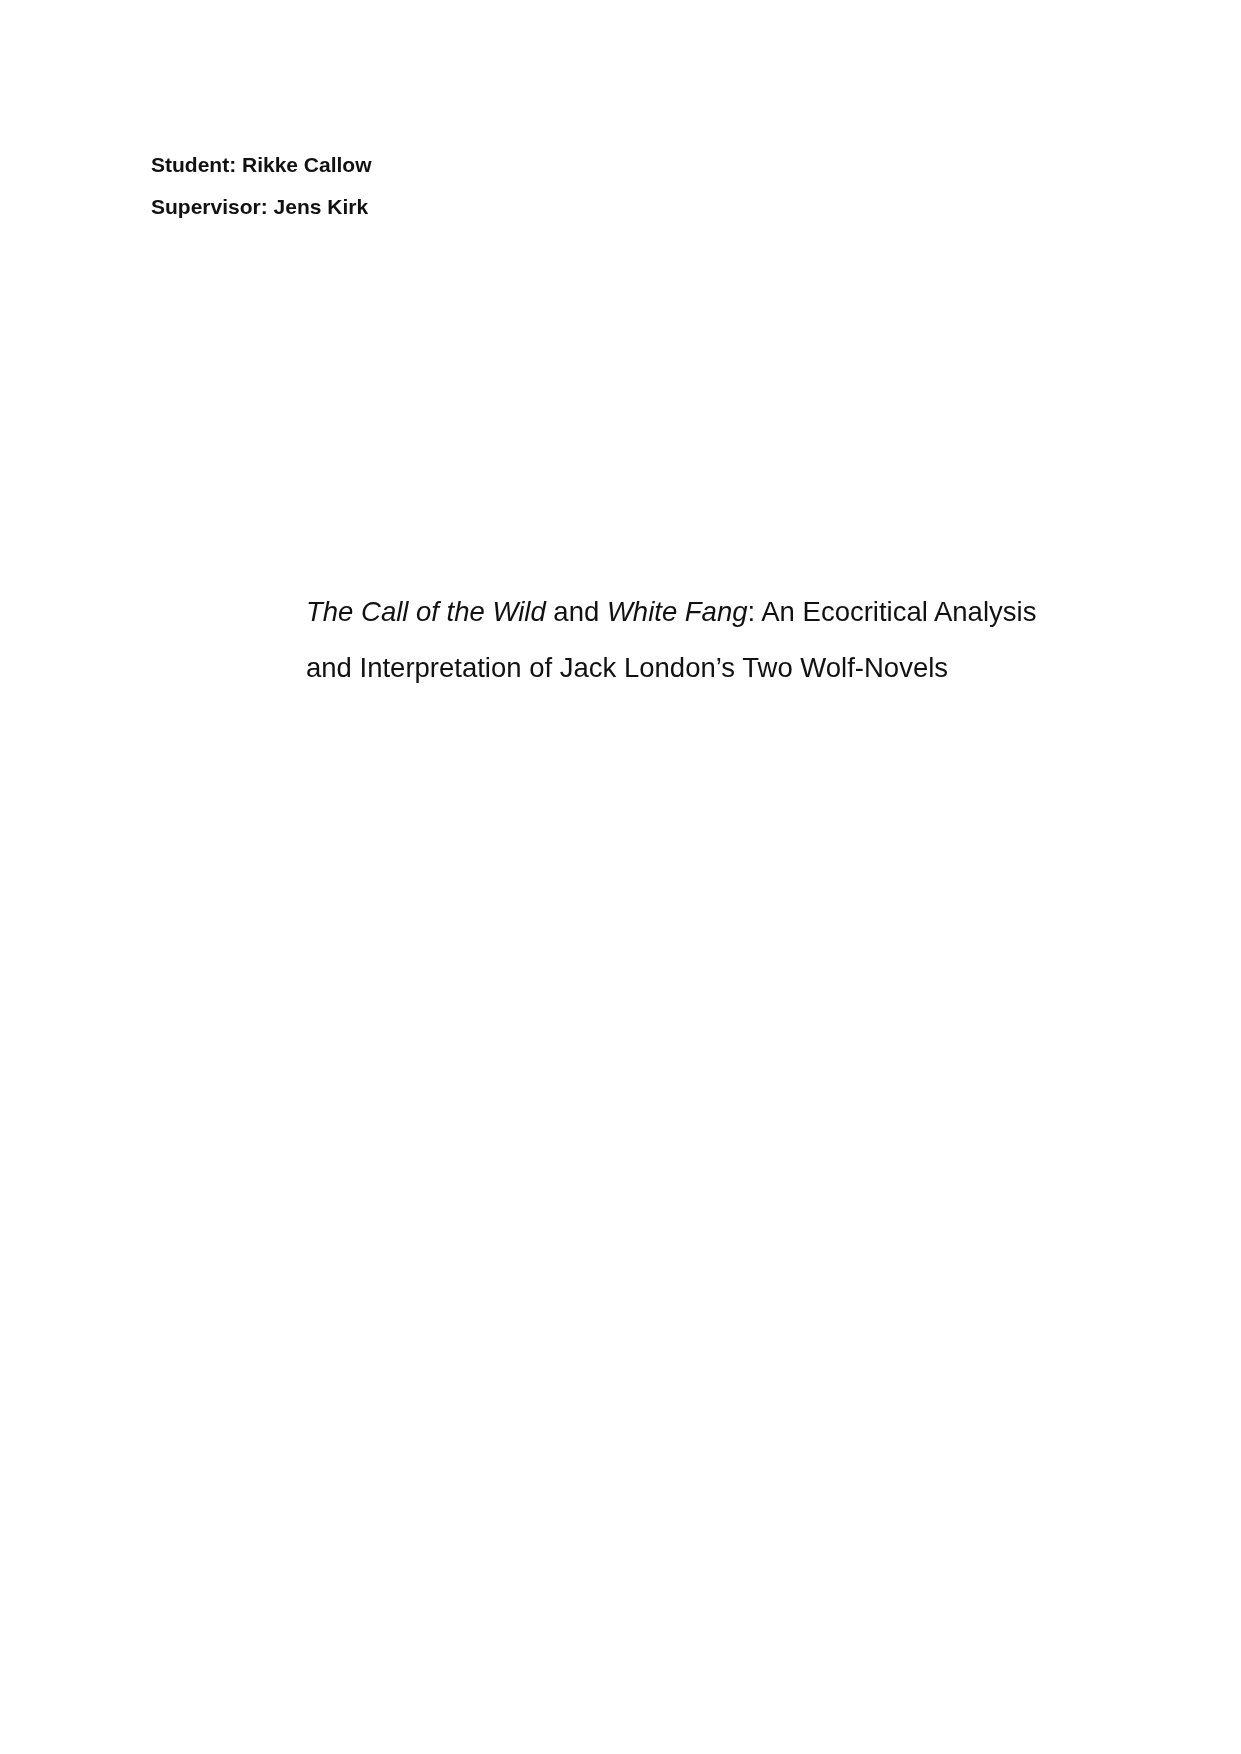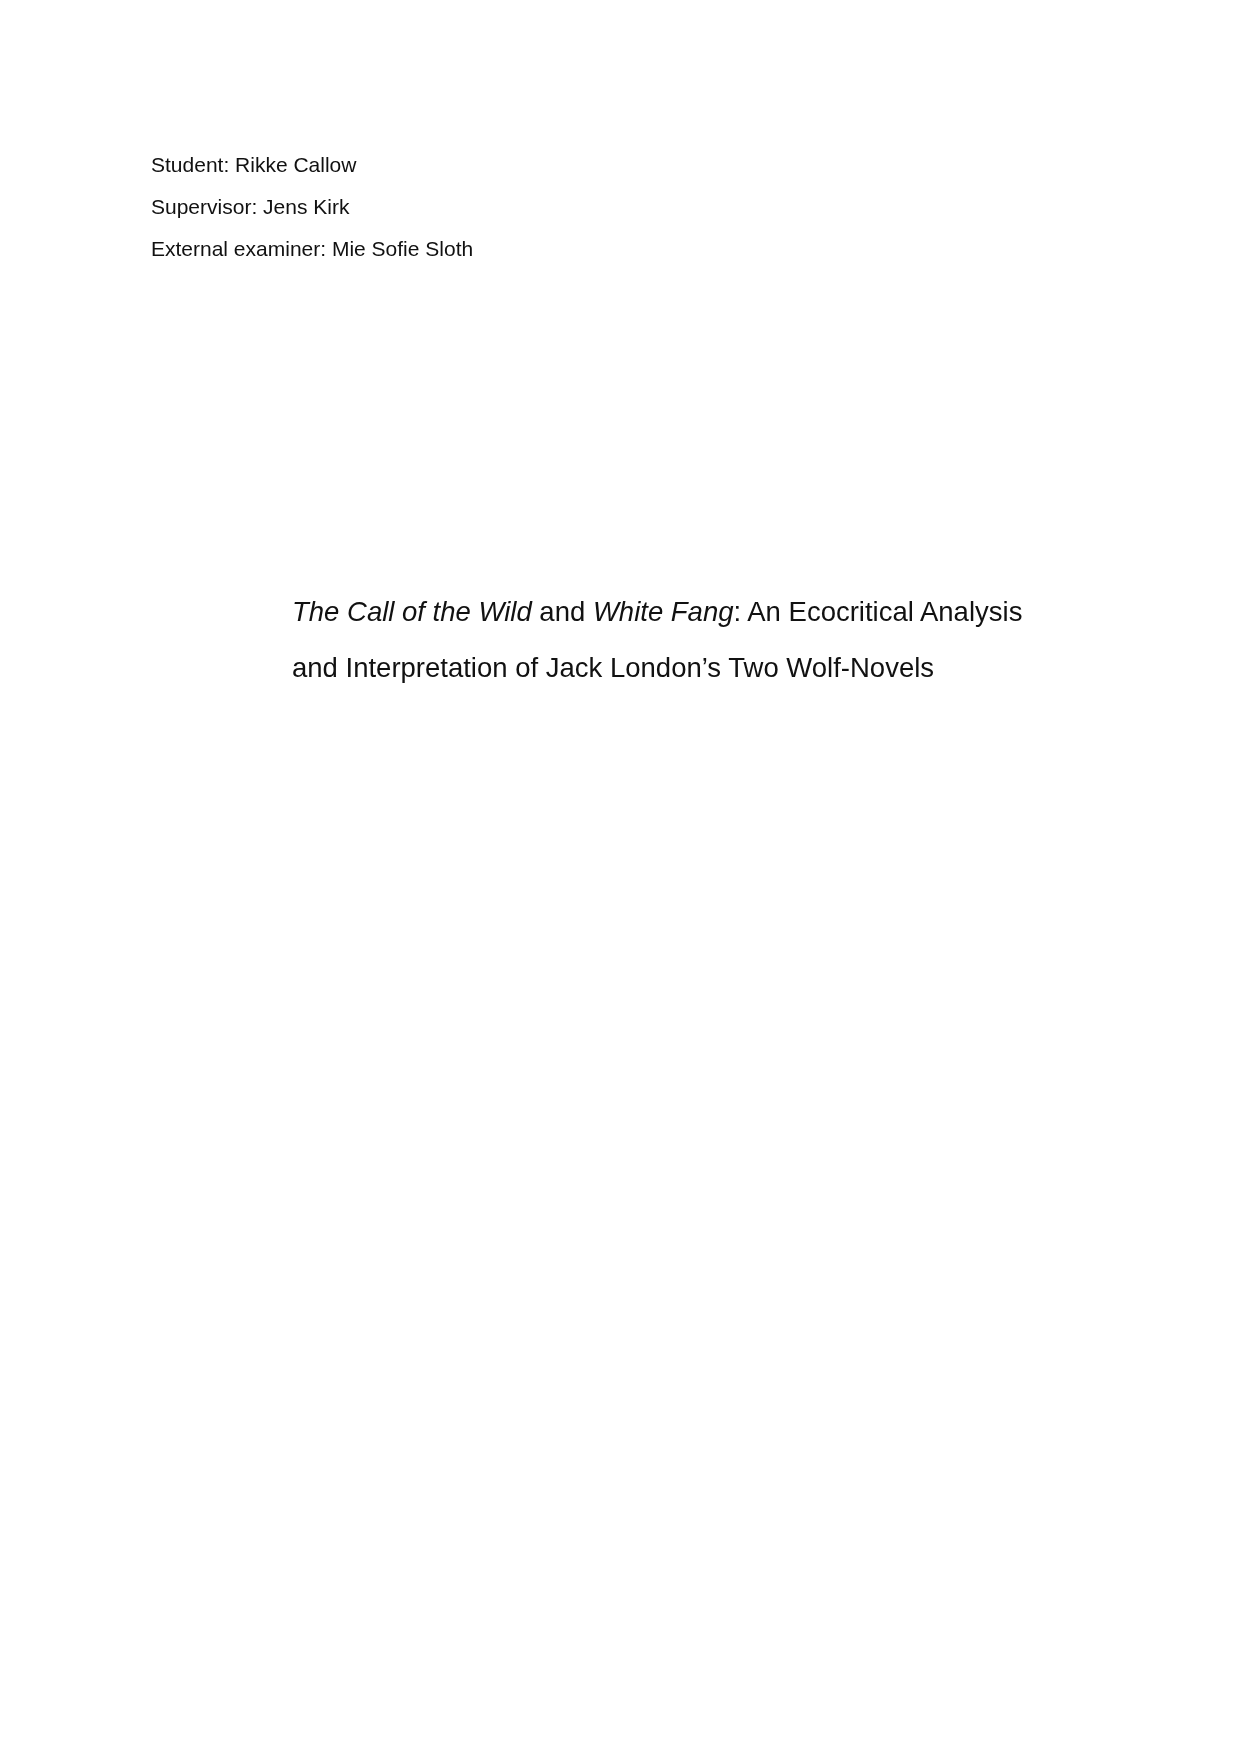--- a/index.html
+++ b/index.html
@@ -1,28 +1,27 @@
 <!DOCTYPE html>
 <html><head>
 <meta charset="utf-8">
 <style>
   html, body { margin: 0; padding: 0; background: #ffffff; }
   body { width: 1241px; height: 1754px; position: relative; overflow: hidden;
          font-family: "Liberation Sans", "DejaVu Sans", sans-serif; color: #111; }
   .meta { position: absolute; left: 151px; top: 150px; font-size: 21px; }
-  .meta-line { height: 42px; line-height: 30px; white-space: nowrap; }
-  .title { position: absolute; left: 292px; top: 592px; font-size: 27.5px; }
+  .meta-line { height: 42px; line-height: 30px; white-space: nowrap; font-weight: bold; }
+  .title { position: absolute; left: 306px; top: 592px; font-size: 27.5px; }
   .title-line { height: 56px; line-height: 40px; white-space: nowrap; }
   .it { font-style: italic; }
 </style>
 </head>
 <body>
 
 <div class="meta">
   <div class="meta-line">Student: Rikke Callow</div>
   <div class="meta-line">Supervisor: Jens Kirk</div>
-  <div class="meta-line">External examiner: Mie Sofie Sloth</div>
 </div>
 
 <div class="title">
   <div class="title-line"><span class="it">The Call of the Wild</span><span style="white-space:pre"> and </span><span class="it">White Fang</span><span>: An Ecocritical Analysis</span></div>
   <div class="title-line">and Interpretation of Jack London’s Two Wolf-Novels</div>
 </div>
 
 </body></html>

